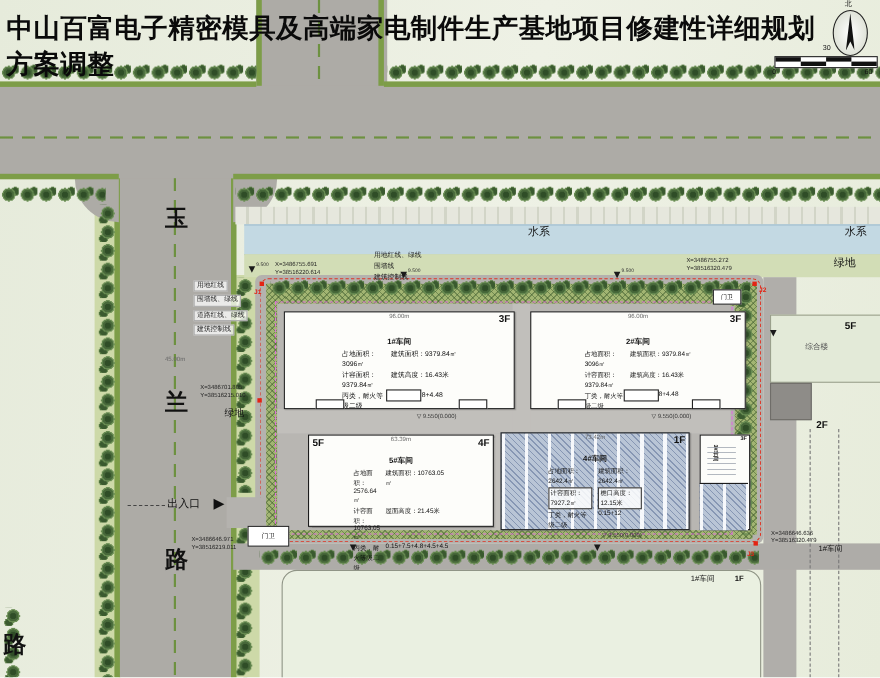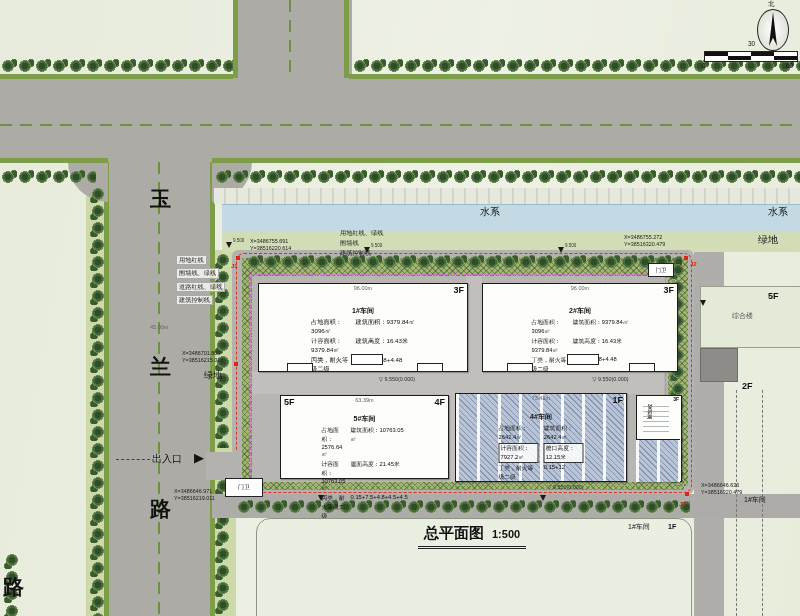--- a/index.html
+++ b/index.html
@@ -191,23 +191,20 @@
     <span class="t" style="right:2px;top:1px;font-size:5px;font-weight:bold">3F</span>
     <span class="t" style="left:15px;top:8px;font-size:5px;font-weight:bold;transform:rotate(90deg);transform-origin:left top">3#车间</span>
     <div class="b3lines" style="left:6px;top:10px;width:26px;height:28px"></div>
     <div class="b4bg" style="position:absolute;left:-1px;bottom:-1px;width:44px;height:42px;border-top:1px solid #1b1b1b"></div>
   </div>
 
   <div style="position:absolute;left:256px;top:518px;width:434px;height:98px;background:#eaf0e1;border:1px solid #8f9486;border-radius:14px 14px 0 0"></div>
   <span class="t" style="left:628px;top:523px;font-size:7px">1#车间</span>
   <span class="t" style="left:668px;top:523px;font-size:7px;font-weight:bold">1F</span>
 
-  <div class="ptitle">
-    <span class="big">总平面图</span><span class="sc">1:500</span>
-  </div>
 
   <div style="position:absolute;left:700px;top:286px;width:100px;height:60px;background:#e3ead8;border:1px solid #9aa08c"></div>
   <span class="t" style="left:732px;top:312px;font-size:7px;color:#555">综合楼</span>
   <span class="t flab" style="left:768px;top:292px">5F</span>
   <div style="position:absolute;left:700px;top:348px;width:36px;height:32px;background:#8e8c88;border:1px solid #6f6d69"></div>
   <span class="t flab" style="left:742px;top:382px">2F</span>
   <div class="dashv" style="left:736px;top:390px;height:226px"></div>
   <div class="dashv" style="left:762px;top:390px;height:226px"></div>
   <span class="t" style="left:744px;top:496px;font-size:7px">1#车间</span>
 
@@ -294,14 +291,15 @@
   <span class="t" style="left:748px;top:41px;font-size:6.5px">30</span>
   <div style="position:absolute;left:704px;top:51px;width:92px;height:9px;border:1px solid #222;background:#fff">
     <div style="position:absolute;left:0;top:0;width:23px;height:4px;background:#111"></div>
     <div style="position:absolute;left:46px;top:0;width:23px;height:4px;background:#111"></div>
     <div style="position:absolute;left:23px;top:4px;width:23px;height:4px;background:#111"></div>
     <div style="position:absolute;left:69px;top:4px;width:23px;height:4px;background:#111"></div>
   </div>
   <span class="t" style="left:702px;top:63px;font-size:6.5px">0</span>
   <span class="t" style="left:786px;top:63px;font-size:6.5px">60</span>
 
+  <div class="main-title">中山百富电子精密模具及高端家电制件生产基地项目修建性详细规划方案调整</div>
 
 </div>
 
 </body></html>

